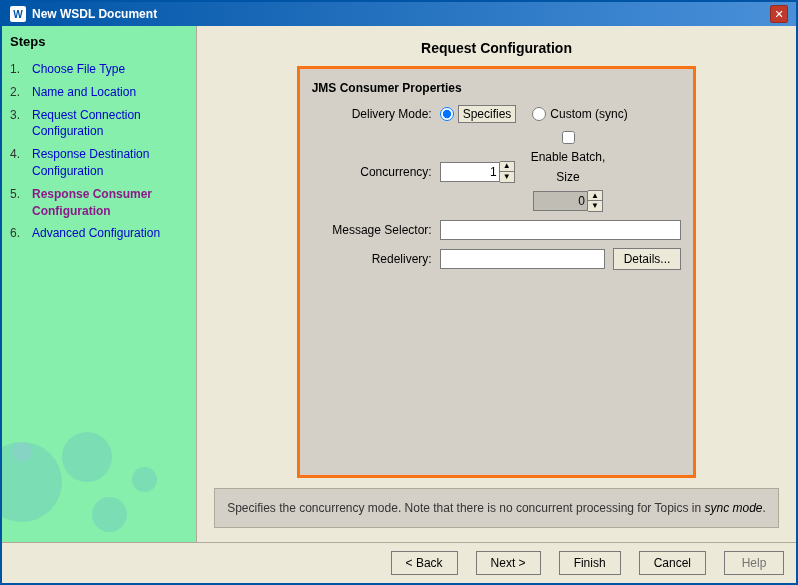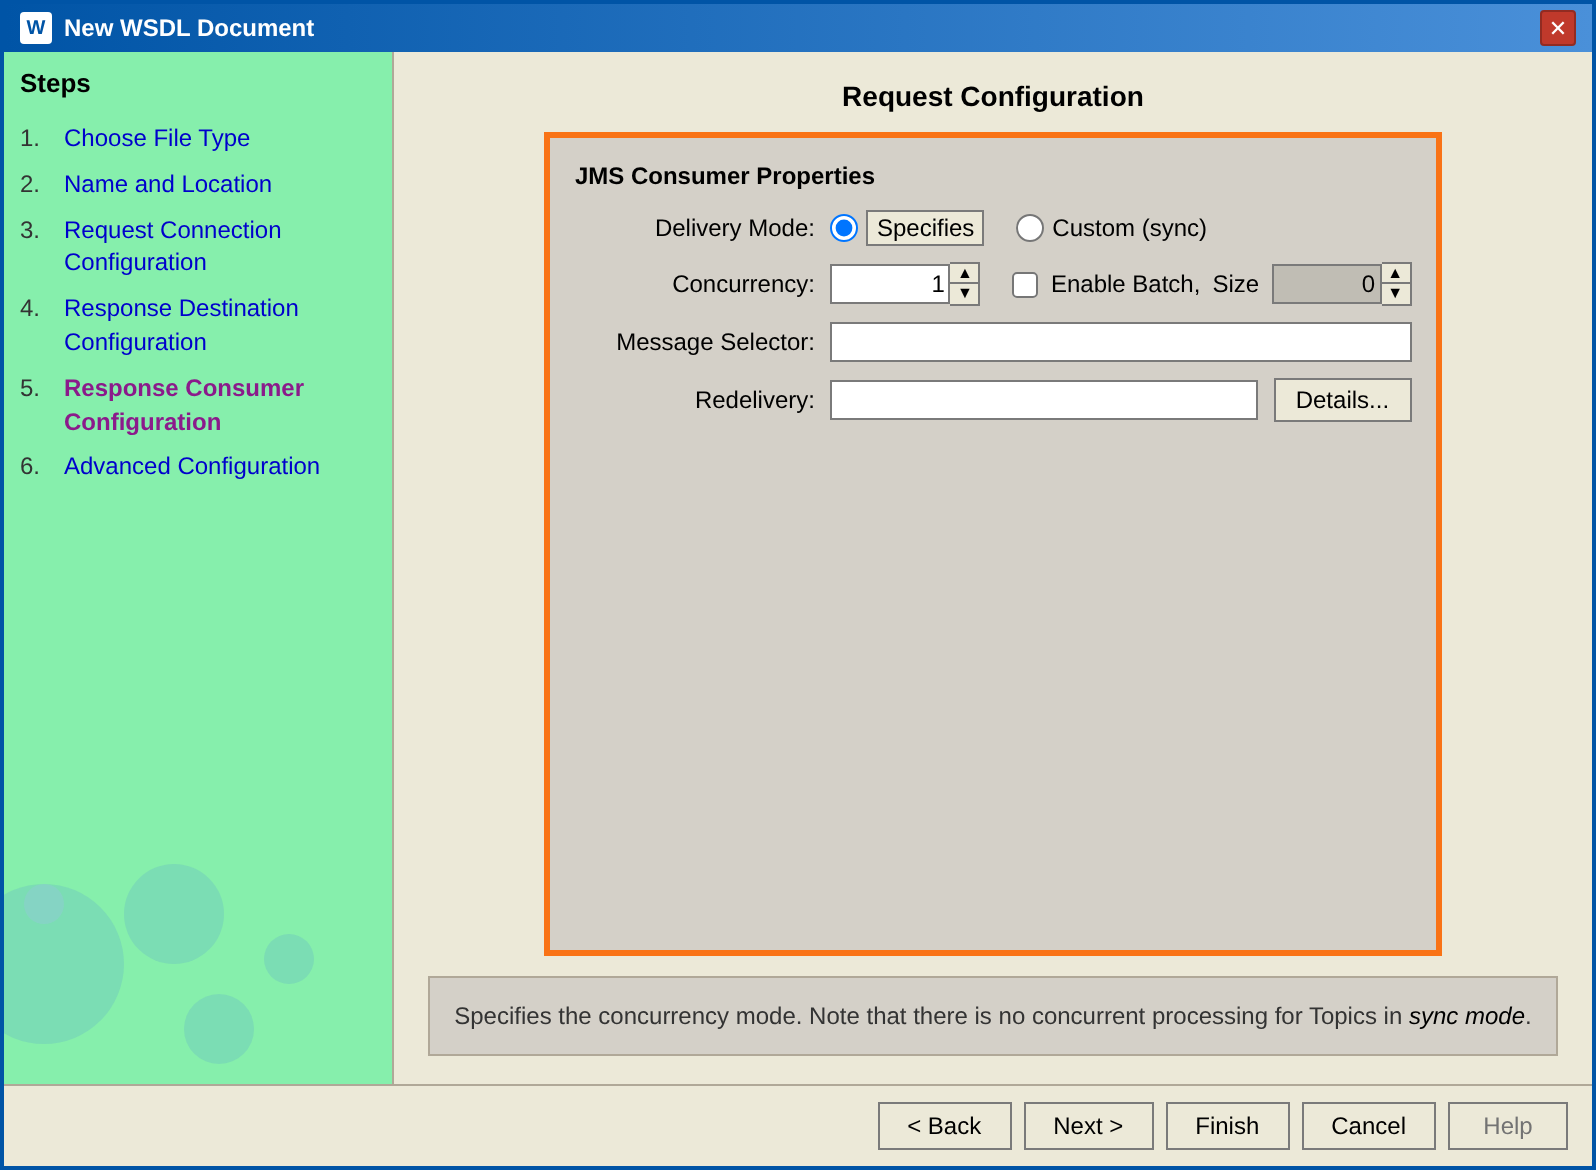--- a/index.html
+++ b/index.html
@@ -266,21 +266,21 @@
     .info-text .highlight {
       color: #000000;
       font-style: italic;
     }
     .footer {
       background: #ece9d8;
       border-top: 1px solid #b0a898;
       padding: 8px 12px;
       display: flex;
       justify-content: flex-end;
-      gap: 6px;
+      gap: 18px;
       align-items: center;
     }
     .footer-btn {
       padding: 4px 14px;
       background: #ece9d8;
       border: 1px solid #7a7a7a;
       cursor: pointer;
       font-size: 12px;
       min-width: 60px;
       text-align: center;
@@ -367,21 +367,21 @@
 
         <div class="form-row">
           <span class="form-label">Concurrency:</span>
           <div class="spinner-wrap">
             <input type="text" class="spinner-input" value="1" style="">
             <div class="spinner-btns">
               <button class="spinner-btn">▲</button>
               <button class="spinner-btn">▼</button>
             </div>
           </div>
-          <div class="checkbox-group" style="margin-left:8px;">
+          <div class="checkbox-group" style="margin-left:8px;flex-direction:column;">
             <input type="checkbox" class="checkbox-input" style="">
             <span>Enable Batch,</span>
             <span>Size</span>
             <div class="spinner-wrap">
               <input type="text" class="size-input" value="0" style="">
               <div class="spinner-btns">
                 <button class="spinner-btn">▲</button>
                 <button class="spinner-btn">▼</button>
               </div>
             </div>

